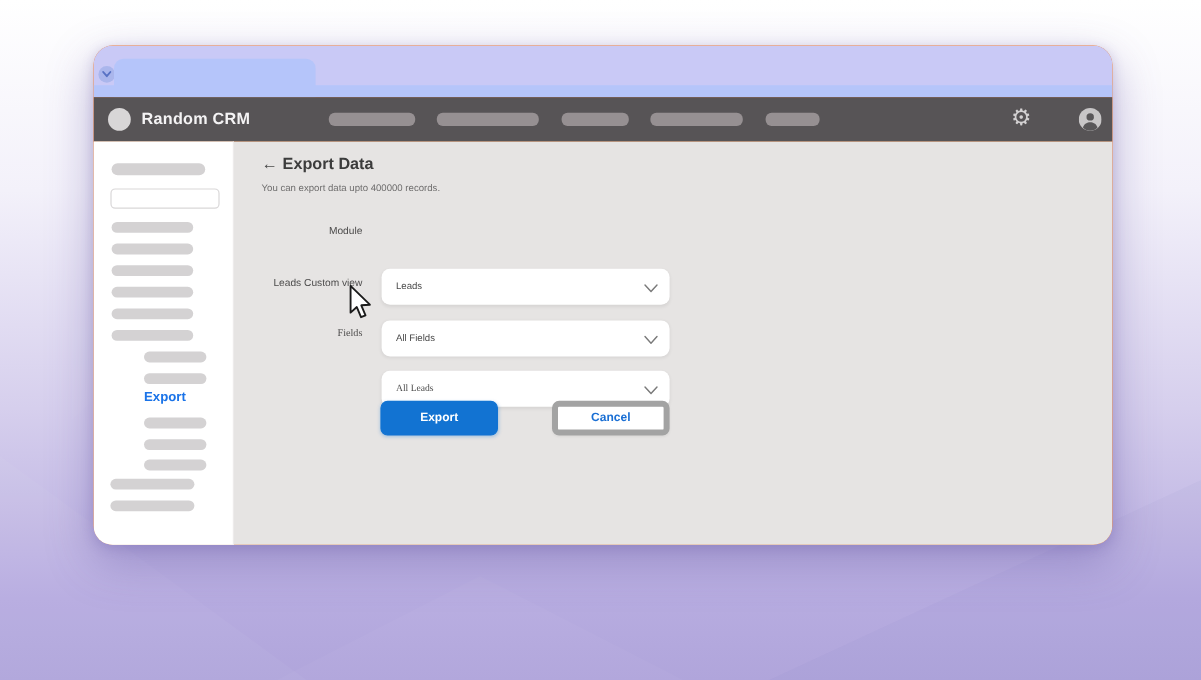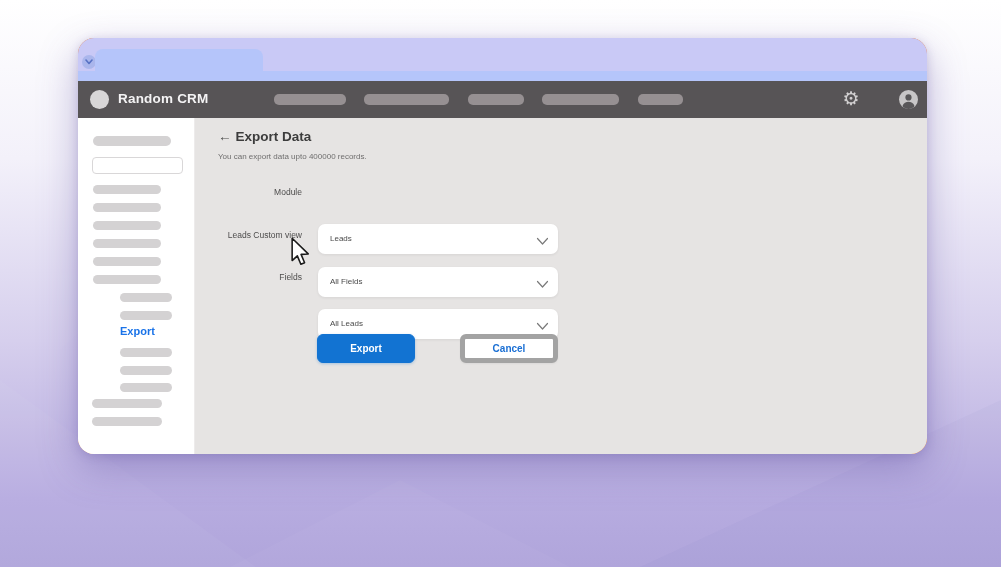--- a/index.html
+++ b/index.html
@@ -65,21 +65,21 @@
   .sb-export { position:absolute; left:42px; top:207px; font-size:11px; font-weight:700;
                color:#1a73e8; cursor:pointer; }
 
   .main { position:absolute; left:117px; top:0; width:732px; height:398px; }
   .page-head { position:absolute; left:23px; top:11px; font-size:13.5px; font-weight:600;
                color:#3c3c3c; }
   .back-arrow { font-weight:400; color:#4a4a4a; margin-right:4px; cursor:pointer; }
   .page-sub { position:absolute; left:23px; top:34px; font-size:8px; color:#6f6e6e; }
 
   .frow { position:absolute; left:0; width:380px; height:30px;padding-left:35px; }
-  .frow.r1 { top:59px; } .frow.r2 { top:102px; } .frow.r3 { top:144px; }
+  .frow.r1 { top:59px; } .frow.r2 { top:102px; } .frow.r3 { top:144px;font-family:Liberation Serif, serif; }
   .flabel { position:absolute; left:0; top:0; width:107px; height:30px; line-height:30px;
             text-align:right; font-size:8.5px; color:#4d4c4c; }
   .dropdown { position:absolute; left:123px; top:0; width:240px; height:30px; background:#fff;
               border-radius:7px; box-shadow:0 1px 3px rgba(0,0,0,.07); cursor:pointer;margin-top:47px; }
   .dd-value { position:absolute; left:12px; top:0; height:30px; line-height:30px;
               font-size:8px; color:#4a4a4a; }
   .dd-chev { position:absolute; right:9px; top:8px; }
 
   .btn { position:absolute; top:216px; width:98px; height:29px; border-radius:6px;
          font-family:"Liberation Sans",sans-serif; font-size:10px; font-weight:700;

